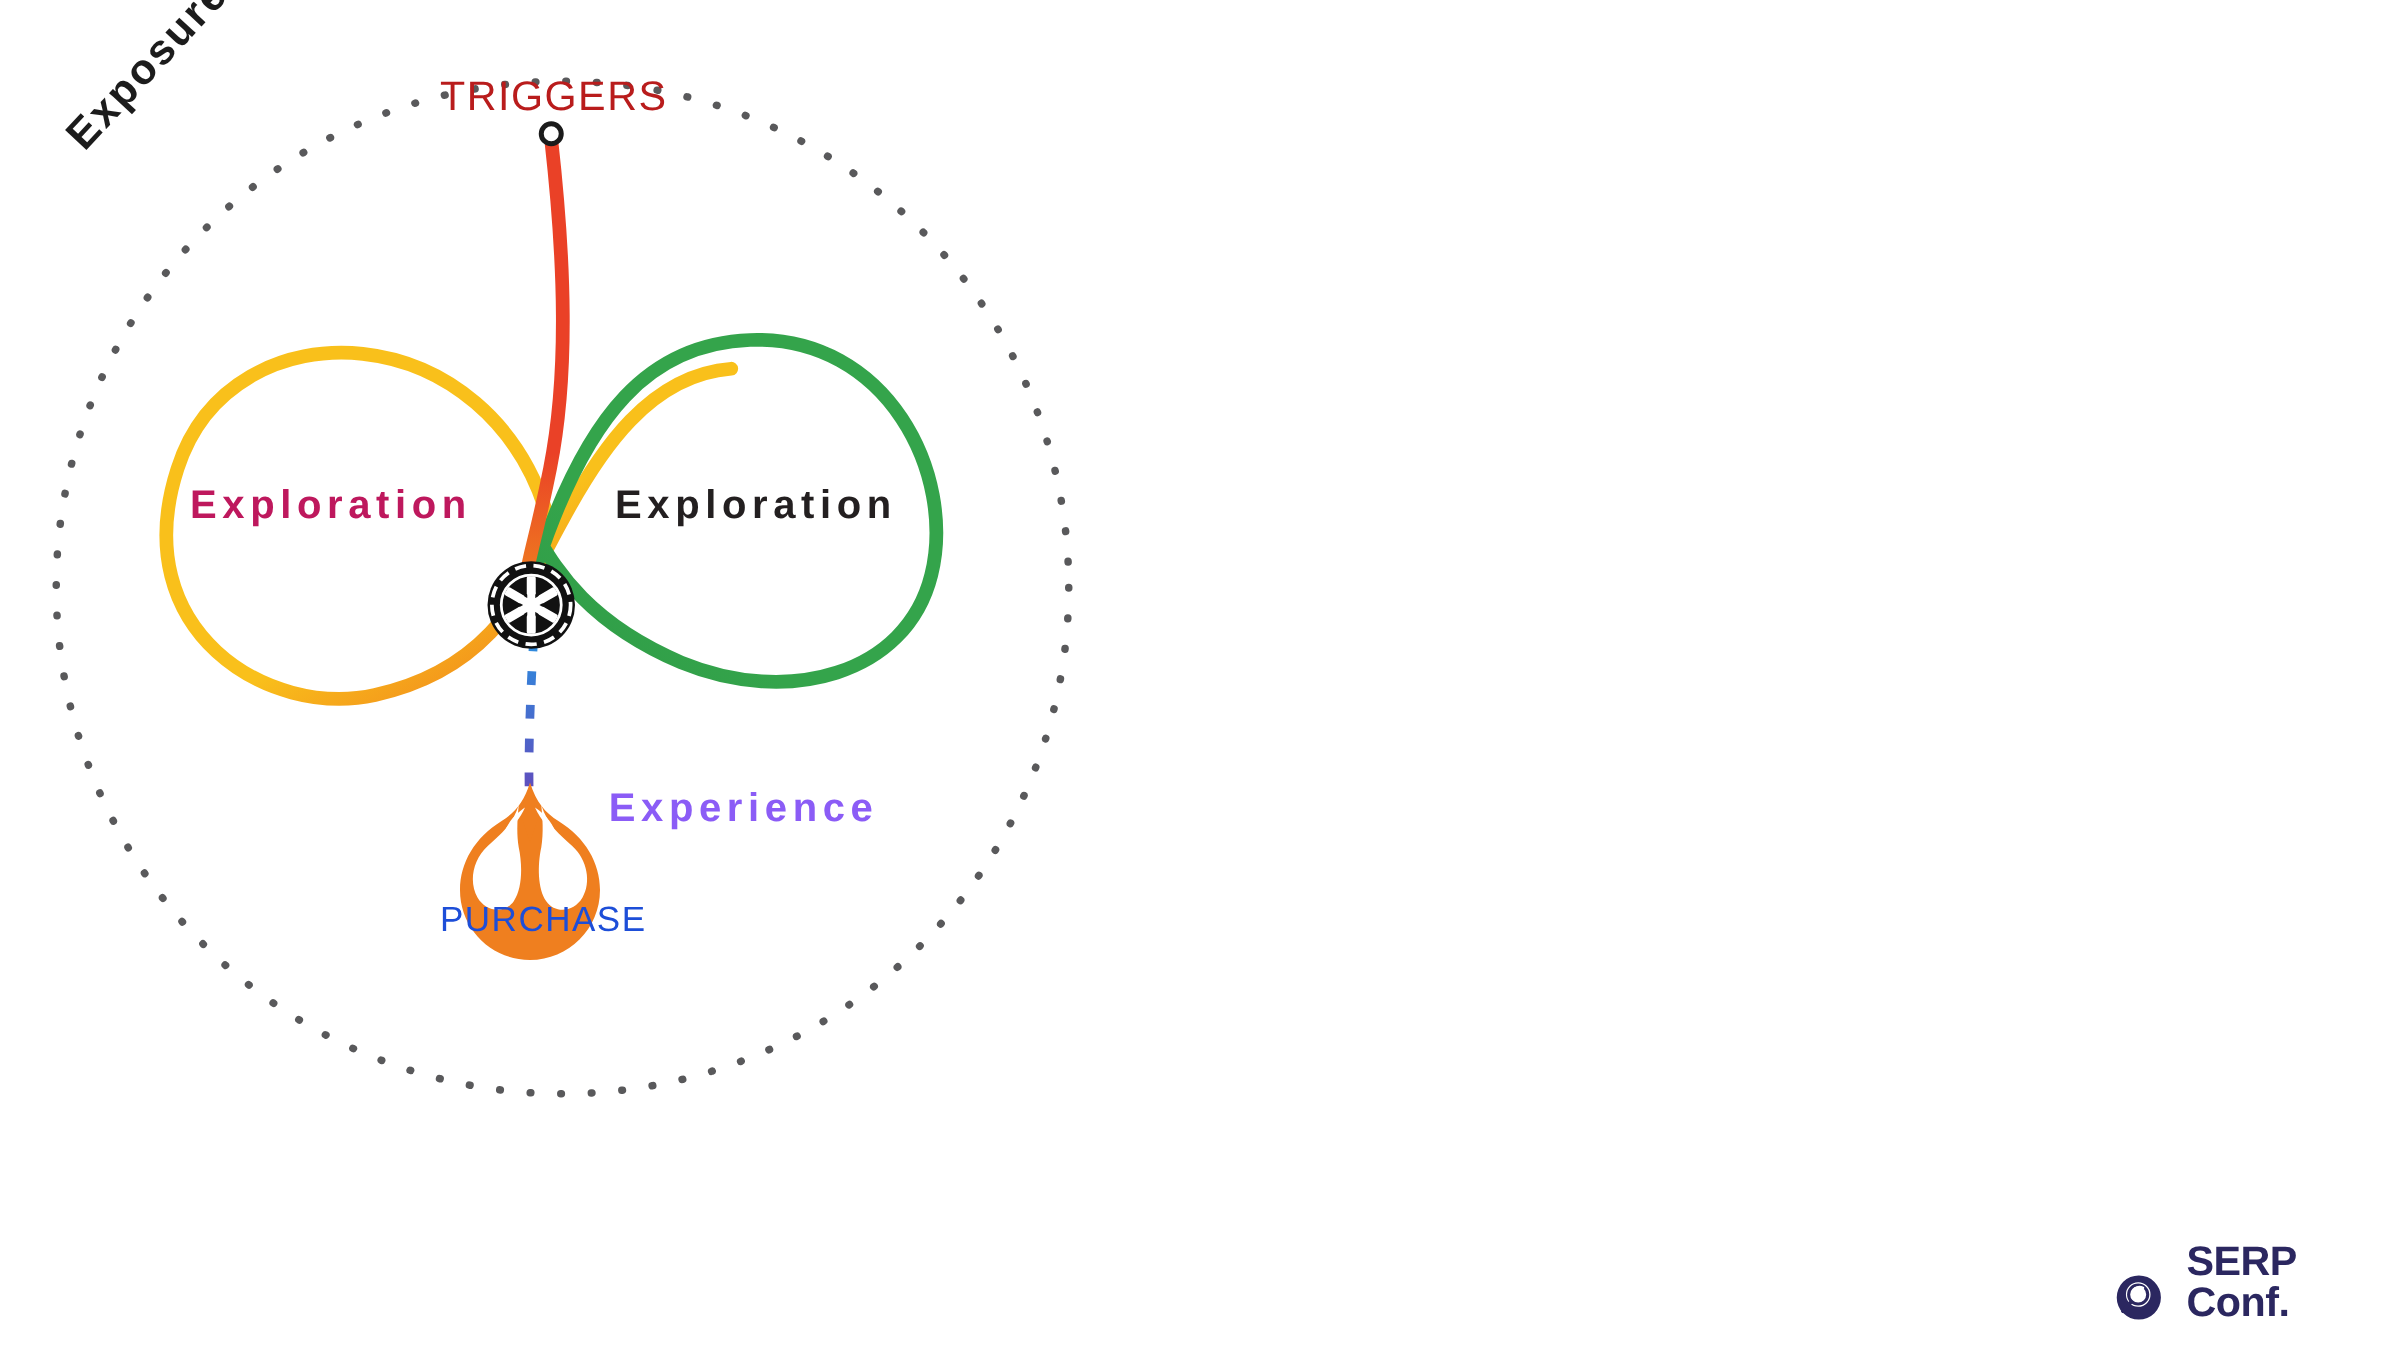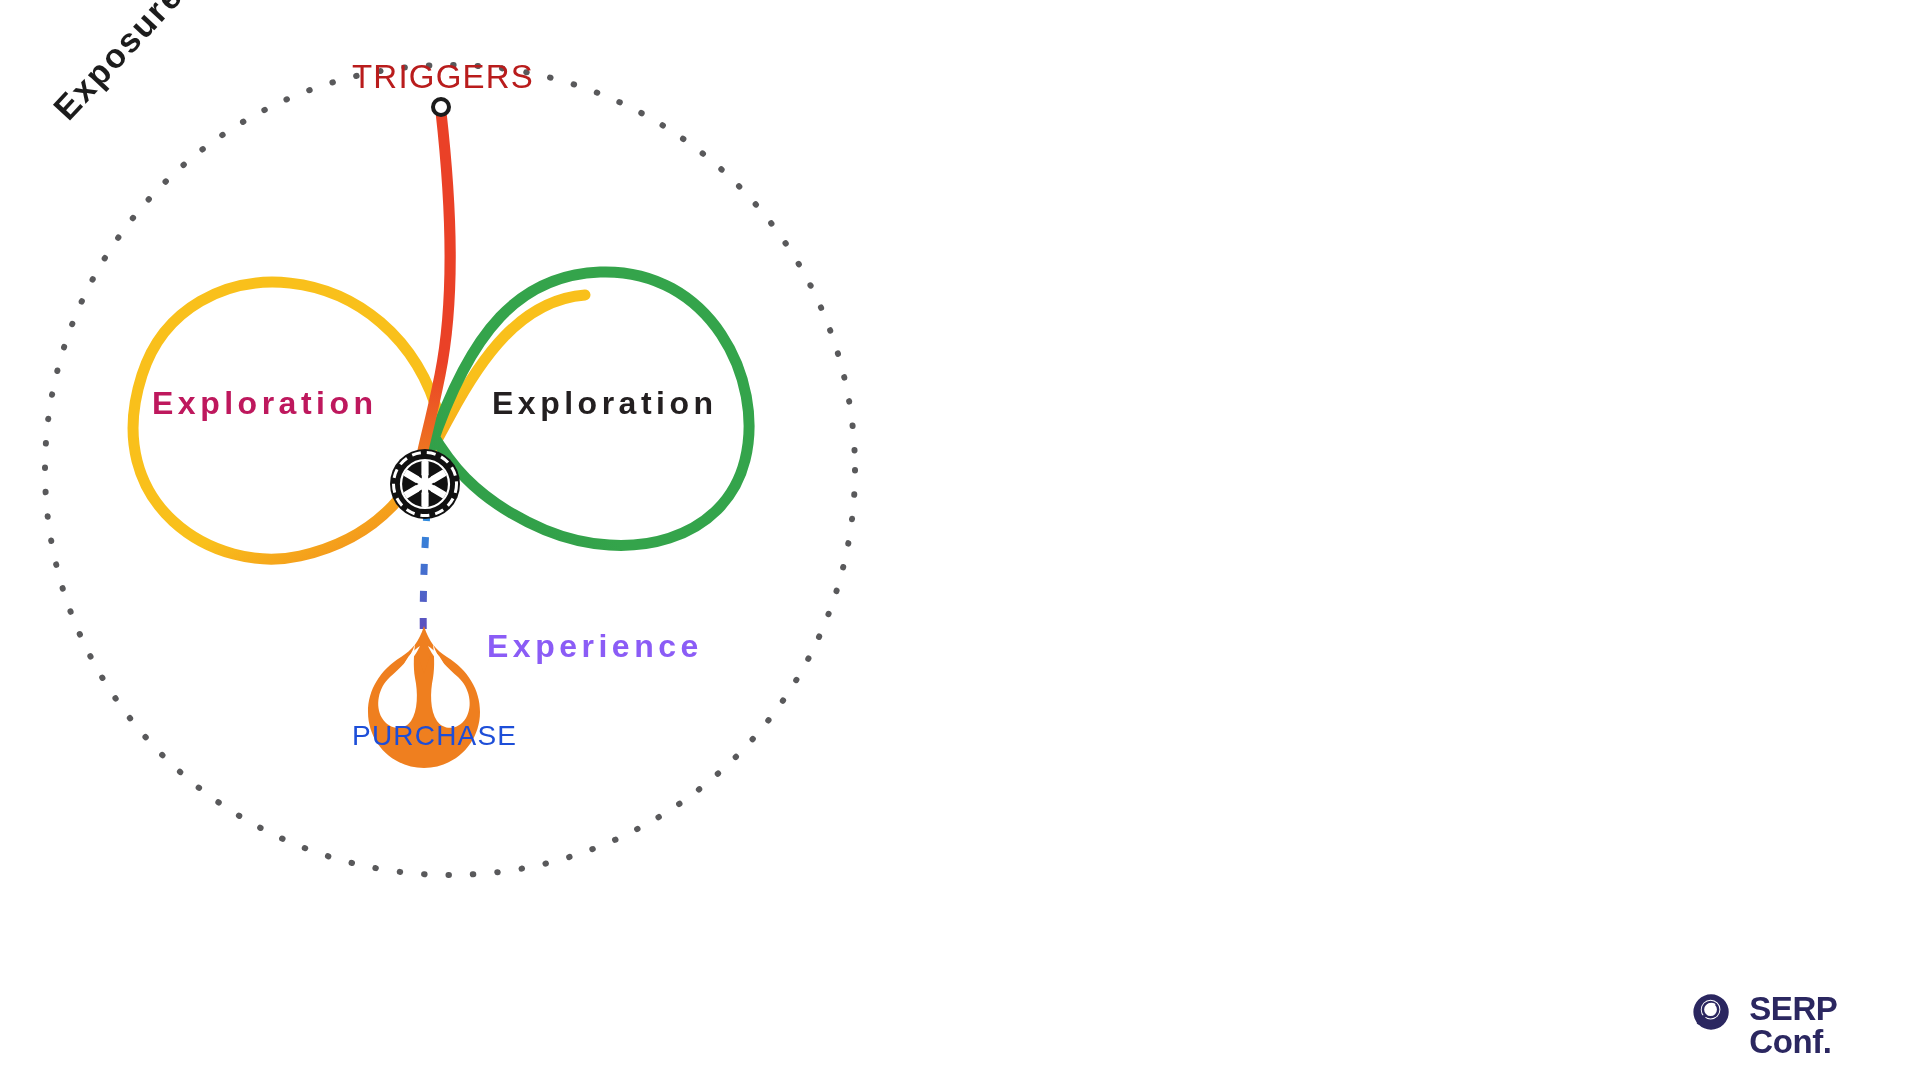--- a/index.html
+++ b/index.html
@@ -137,21 +137,21 @@
     letter-spacing: -1.5px;
     color: #000000;
   }
 
   
   #serp-logo {
     position: absolute;
     left: 1692px;
     top: 992px;
     display: flex;
-    align-items: flex-start;
+    align-items: flex-end;
     gap: 19px;
   }
   #serp-logo-text {
     font-family: "Liberation Sans", sans-serif;
     font-weight: 700;
     font-size: 33px;
     letter-spacing: -0.4px;
     color: #2b2760;
     line-height: 1;
   }

